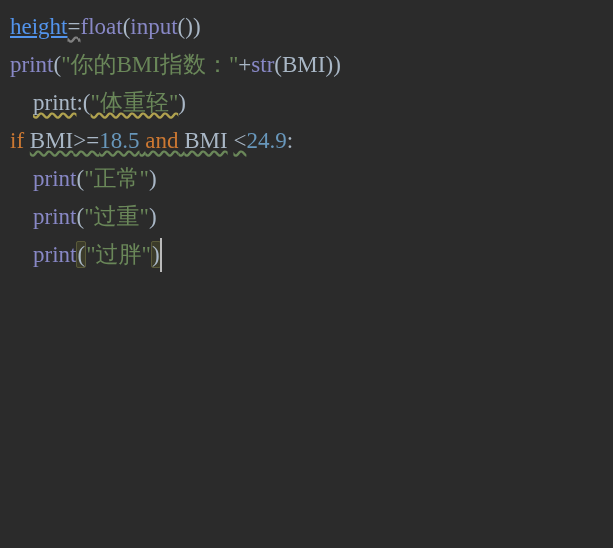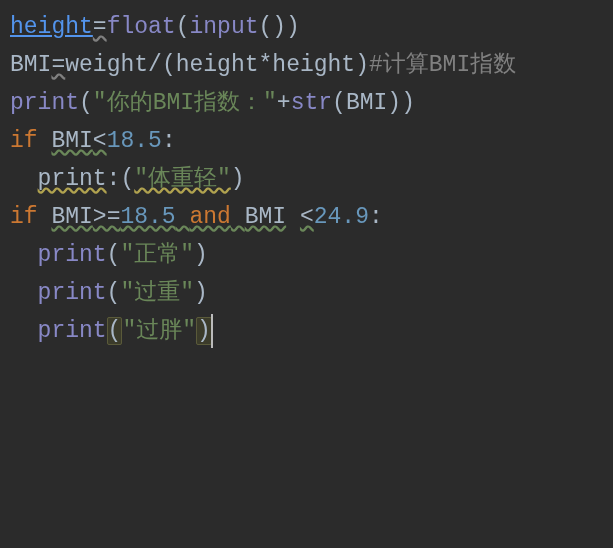--- a/index.html
+++ b/index.html
@@ -13,20 +13,21 @@
     height: 548px;
     overflow: hidden;
     color: #a9b7c6;
   }
   .editor {
     padding: 8px 4px 0 10px;
   }
   .line {
     white-space: pre;
     height: 38px;
+    font-family: Liberation Serif, serif;
   }
   .indent { display:inline-block; width: 2ch; }
   .kw { color: #cc7832; }
   .ident { color: #a9b7c6; }
   .builtin { color: #8888c6; }
   .num { color: #6897bb; }
   .str { color: #6a8759; }
   .comment { color: #808080; }
   .op { color: #a9b7c6; }
   .link { color: #5394ec; text-decoration: underline; }
@@ -43,25 +44,23 @@
   .hl-match { background: rgba(61,61,42,0.9); border:1px solid #5a5a3a; border-radius:2px; padding:0 0px; }
 </style>
 </head>
 <body>
 
 <div class="editor">
 
 <div class="line"><span class="link">height</span><span class="op wavy-gray">=</span><span class="builtin">float</span><span class="op">(</span><span class="builtin">input</span><span class="op">(</span><span class="op">)</span><span class="op">)</span></div>
 
 
-<div class="line"><span class="ident">BMI</span><span class="op wavy-gray">=</span><span class="ident">weight</span><span class="op">/</span><span class="op">(</span><span class="ident">height</span><span class="op">*</span><span class="ident">height</span><span class="op">)</span><span class="comment">#计算BMI指数</span></div>
 
 <div class="line"><span class="builtin">print</span><span class="op">(</span><span class="str">"你的BMI指数："</span><span class="op">+</span><span class="builtin">str</span><span class="op">(</span><span class="ident">BMI</span><span class="op">)</span><span class="op">)</span></div>
 
-<div class="line"><span class="kw">if</span> <span class="ident wavy-green">BMI</span><span class="op wavy-green">&lt;</span><span class="num">18.5</span><span class="op">:</span></div>
 
 <div class="line"><span class="indent"></span><span class="ident wavy-yellow">print</span><span class="op">:</span><span class="op">(</span><span class="str wavy-yellow">"体重轻"</span><span class="op">)</span></div>
 
 <div class="line"><span class="kw">if</span> <span class="ident wavy-green">BMI</span><span class="op wavy-green">&gt;=</span><span class="num wavy-green">18.5</span><span class="wavy-green"> </span><span class="kw wavy-green">and</span><span class="wavy-green"> </span><span class="ident wavy-green">BMI</span> <span class="op wavy-green">&lt;</span><span class="num">24.9</span><span class="op">:</span></div>
 
 <div class="line"><span class="indent"></span><span class="builtin">print</span><span class="op">(</span><span class="str">"正常"</span><span class="op">)</span></div>
 
 
 <div class="line"><span class="indent"></span><span class="builtin">print</span><span class="op">(</span><span class="str">"过重"</span><span class="op">)</span></div>
 

